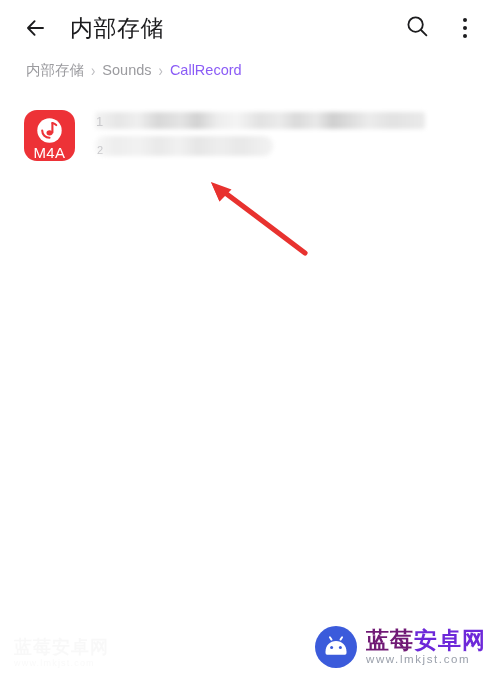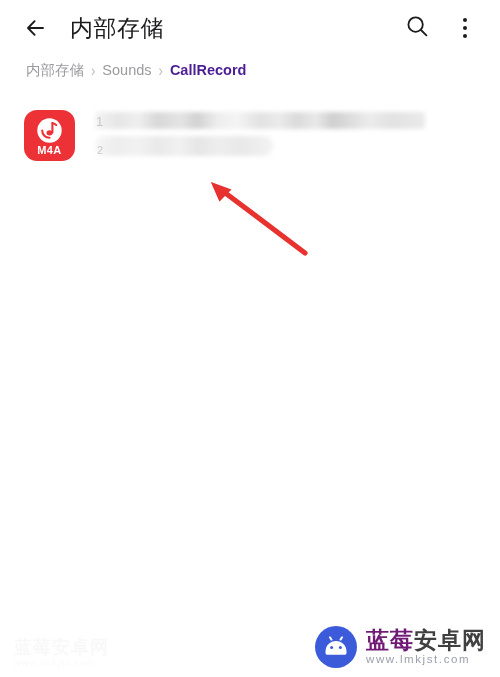--- a/index.html
+++ b/index.html
@@ -79,22 +79,22 @@
     align-items: center;
     font-size: 14.5px;
     line-height: 1;
   }
   .crumb {
     color: #9b9b9f;
     cursor: pointer;
     white-space: nowrap;
   }
   .crumb.current {
-    color: #4c1d95;
-    font-weight: 700;
+    color: #8b5cf6;
+    font-weight: 400;
     cursor: default;
   }
   .crumb-sep {
     margin: 0 7px;
     color: #bdbdc1;
     font-size: 13px;
     display: inline-block;
     transform: scaleY(1.25);
   }
 
@@ -130,23 +130,23 @@
     overflow: hidden;
   }
   .file-icon .note-wrap {
     margin-top: 7px;
     width: 27px;
     height: 27px;
     position: relative;
   }
   .file-icon .note-wrap svg { display: block; }
   .file-icon .ext-label {
-    font-size: 11px;
+    font-size: 15px;
     color: #ffffff;
-    font-weight: 700;
+    font-weight: 400;
     letter-spacing: 0.4px;
     margin-top: 1px;
     line-height: 1;
   }
 
   
   .file-text {
     margin-left: 20px;
     margin-top: 8px;
     flex: 1 1 auto;
@@ -219,21 +219,21 @@
     justify-content: center;
   }
   .wm-cn {
     font-size: 23px;
     font-weight: 700;
     line-height: 1.05;
     letter-spacing: 1px;
     white-space: nowrap;
   }
   .wm-cn .blue { color: #701a75; }
-  .wm-cn .dark { color: #404040; }
+  .wm-cn .dark { color: #6d28d9; }
   .wm-url {
     font-size: 11.5px;
     color: #9aa0ab;
     letter-spacing: 1.6px;
     line-height: 1.2;
     margin-top: 1px;
     white-space: nowrap;
   }
 
   .watermark-bl {

